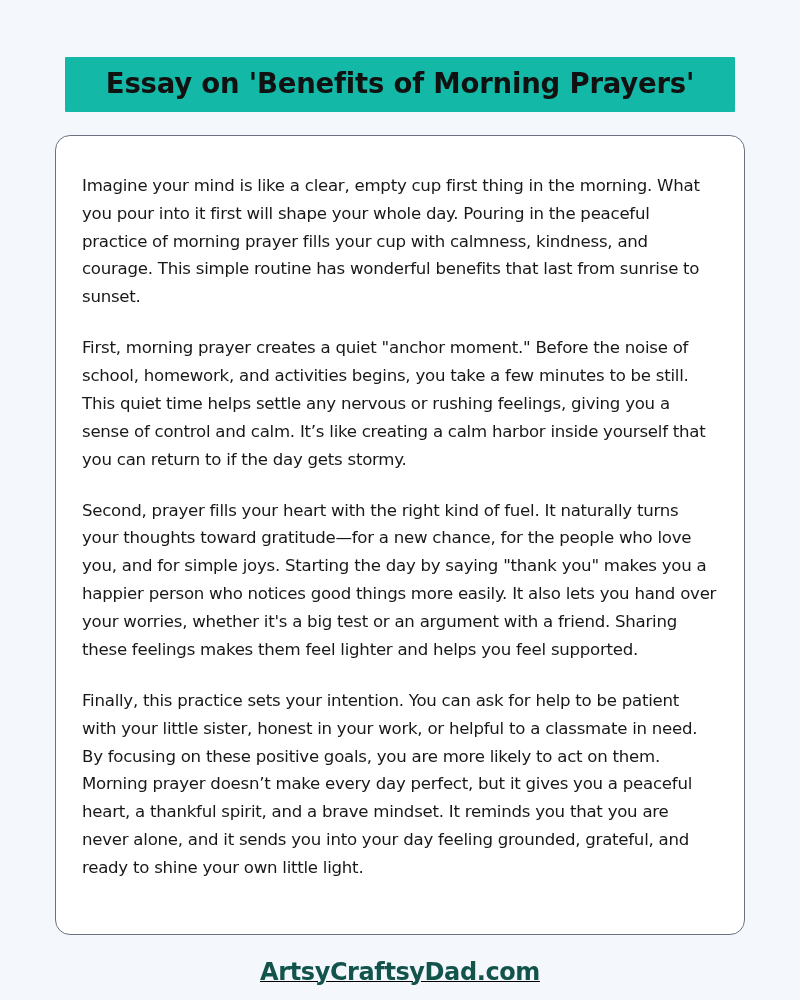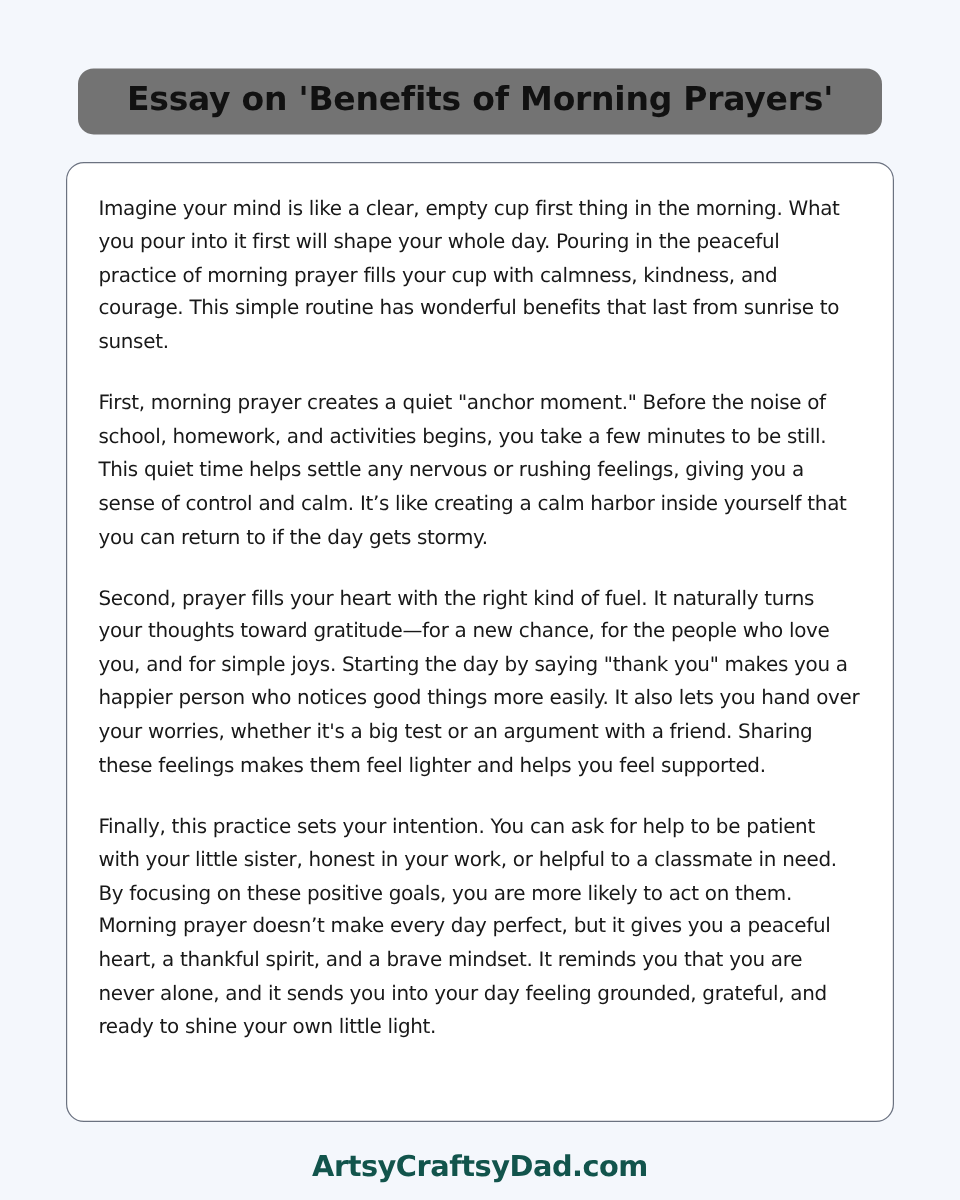--- a/index.html
+++ b/index.html
@@ -21,22 +21,22 @@
     display: flex;
     flex-direction: column;
     align-items: center;
   }
 
   
   .title-banner {
     margin-top: 57px;
     width: 670px;
     box-sizing: border-box;
-    background: #737373;
-    border-radius: 13px;
+    background: #14b8a6;
+    border-radius: 1px;
     padding: 11px 18px 13px 18px;
     text-align: center;
   }
   .title-banner .title-text {
     display: block;
     font-family: "DejaVu Sans", sans-serif;
     font-size: 27.5px;
     font-weight: bold;
     color: #111111;
     letter-spacing: -0.2px;
@@ -46,21 +46,21 @@
 
   
   .essay-card {
     margin-top: 23px;
     width: 690px;
     height: 800px;
     box-sizing: border-box;
     background: #ffffff;
     border: 1.6px solid #6b7280;
     border-radius: 15px;
-    padding: 24px 26px 18px 26px;
+    padding: 36px 26px 18px 26px;
     overflow: hidden;
   }
   .essay-body {
     font-family: "DejaVu Sans", sans-serif;
     font-size: 16.6px;
     line-height: 1.68;
     color: #181818;
     letter-spacing: -0.25px;
   }
   .essay-body p {
@@ -71,20 +71,21 @@
     margin-bottom: 4px;
   }
 
   
   .site-footer {
     position: absolute;
     left: 0;
     right: 0;
     bottom: 14px;
     text-align: center;
+    text-decoration: underline;
   }
   .site-footer .brand {
     font-family: "DejaVu Sans", sans-serif;
     font-size: 24px;
     font-weight: bold;
     color: #12544c;
     letter-spacing: -0.4px;
   }
 </style>
 </head>

